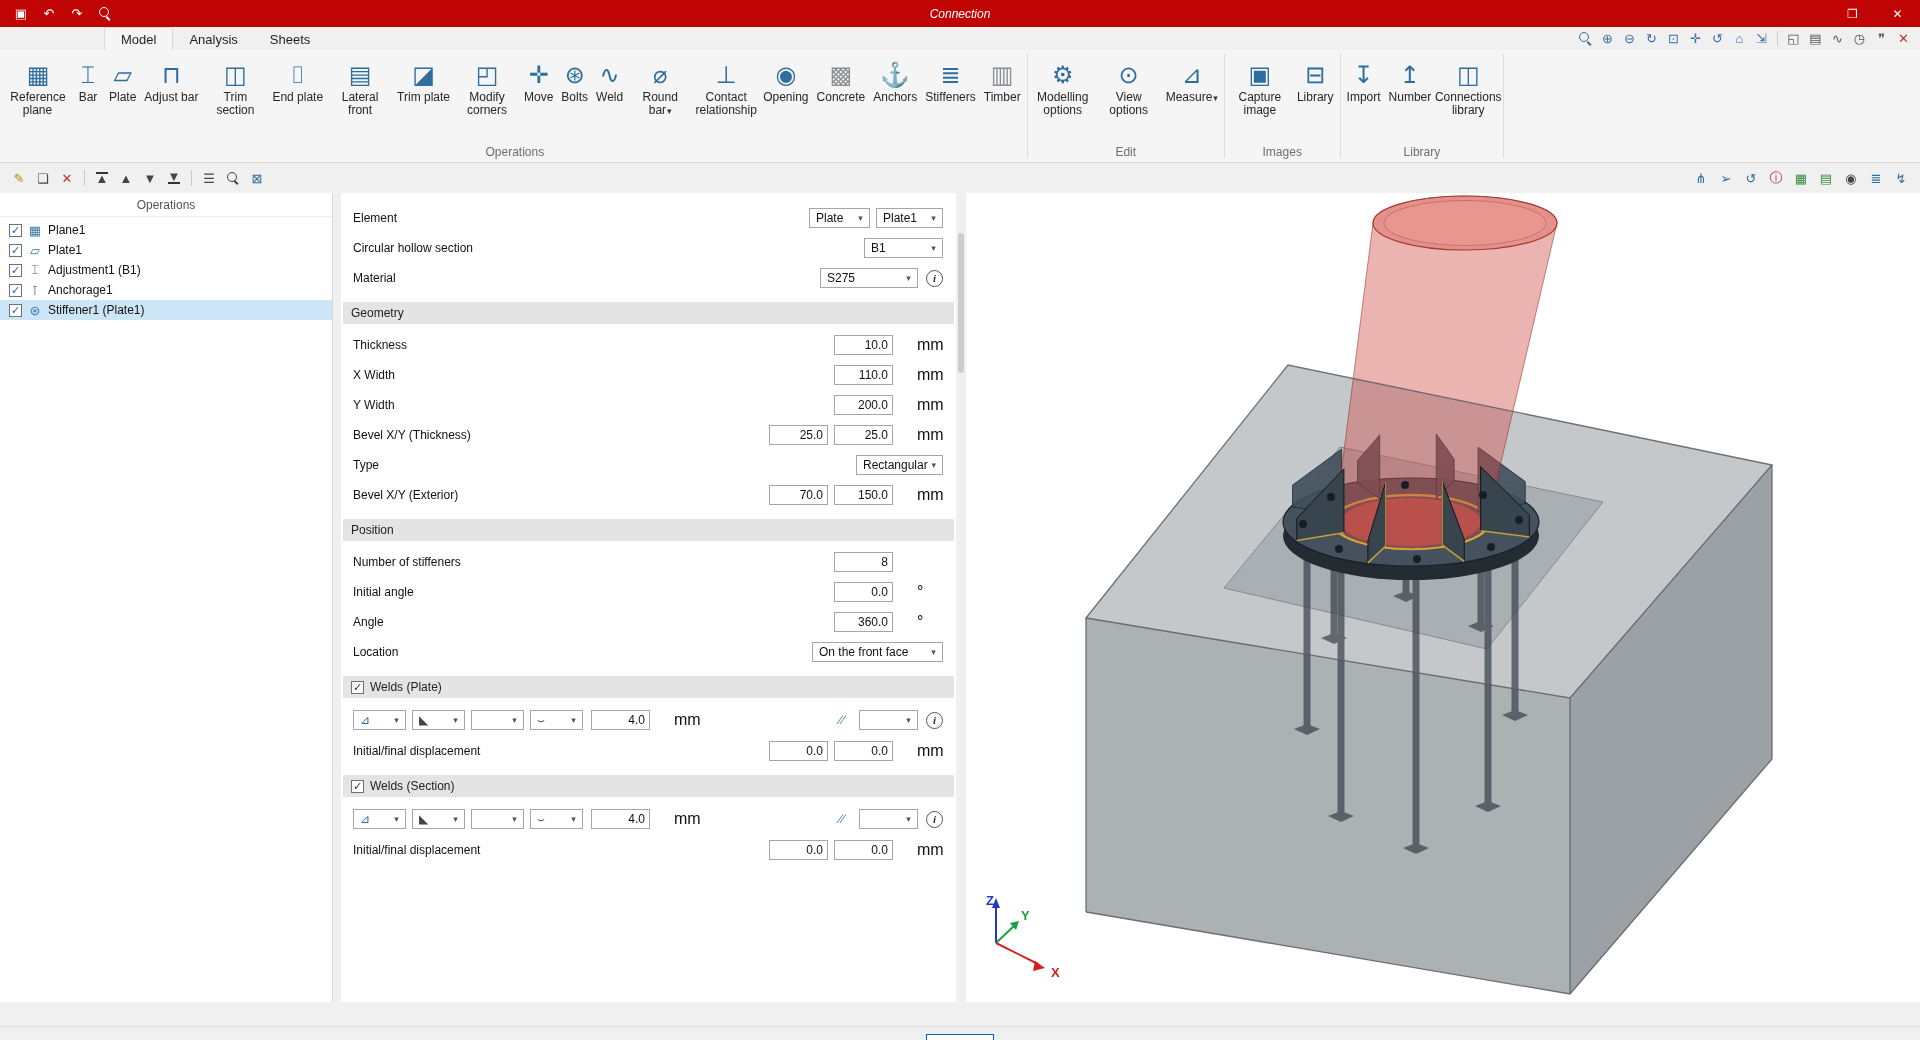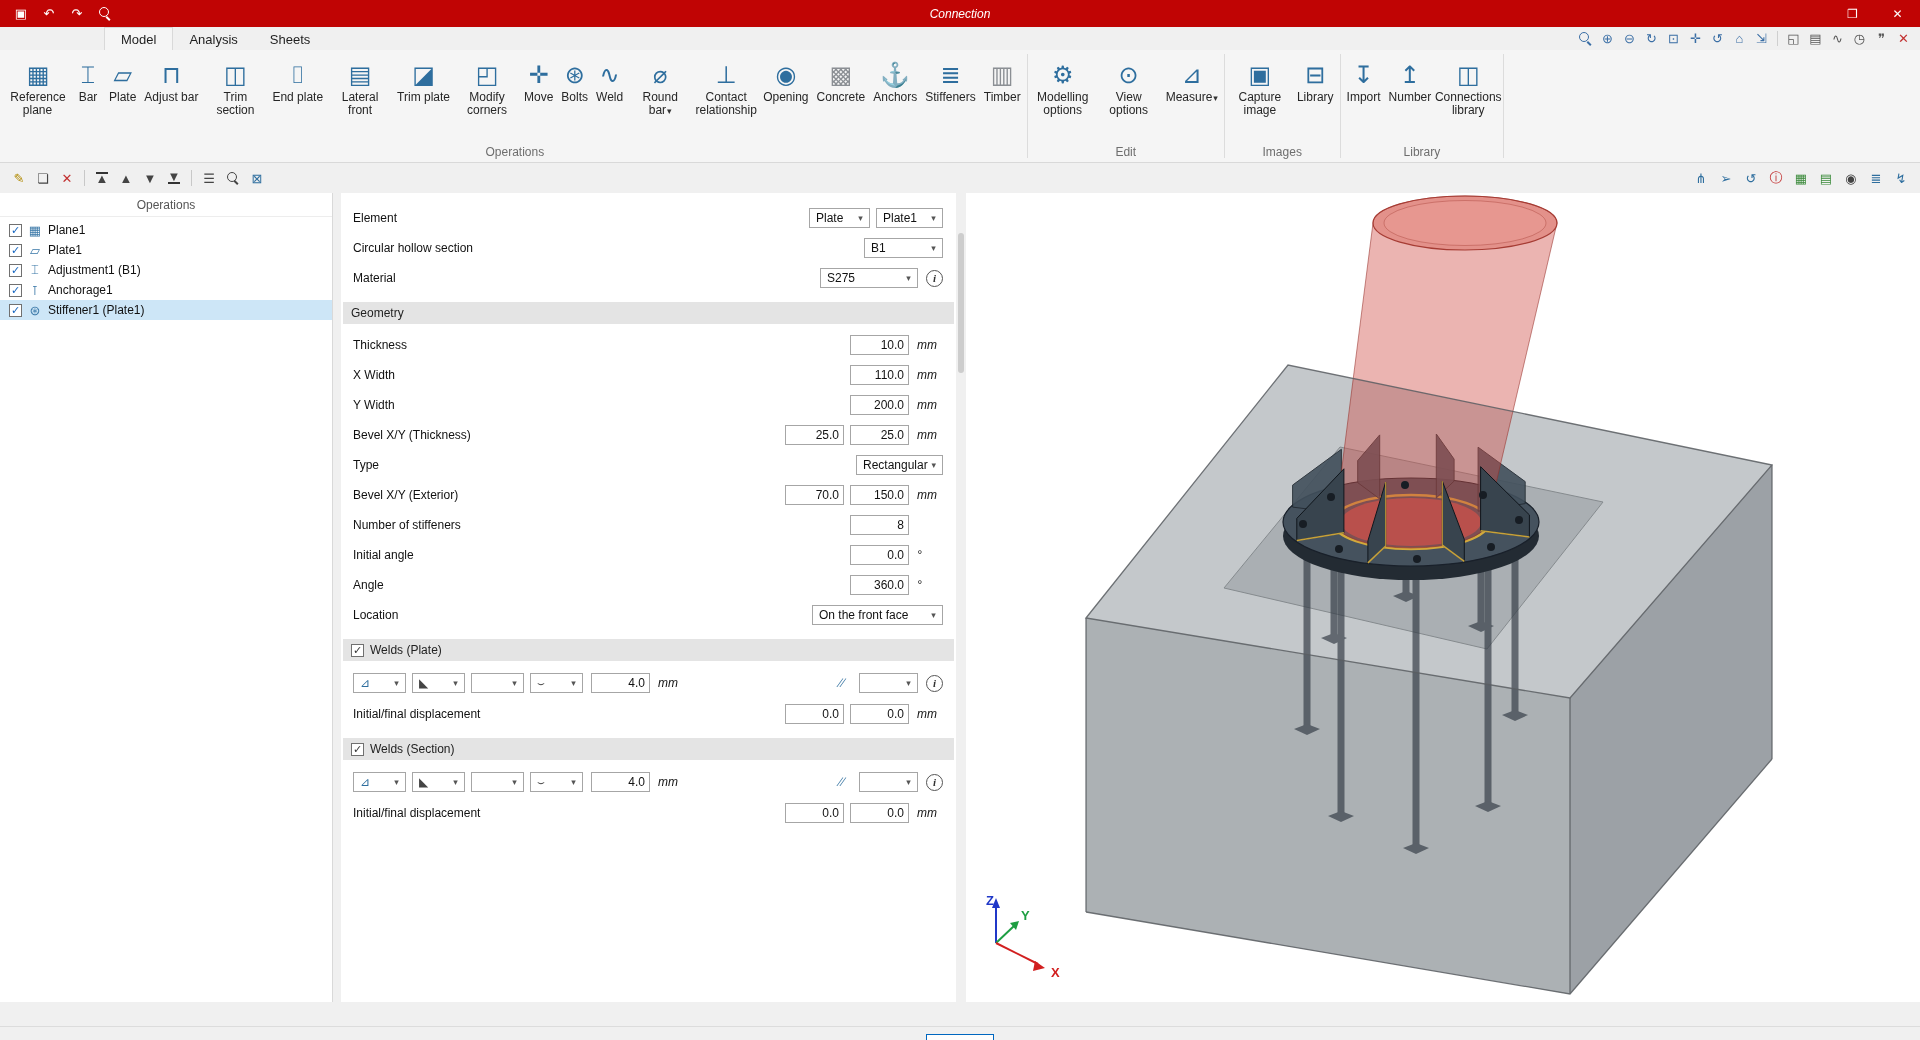--- a/index.html
+++ b/index.html
@@ -64,21 +64,21 @@
   .ticon { width:16px; text-align:center; color:#3a78a8; font-size:13px; }
   .tlabel { font-size:12px; color:#111; }
 
   .propgap { width:8px; background:#f0f0f0; }
   .proppanel { width:615px; background:#fff; padding-top:10px; position:relative; }
   .prow { height:30px; display:flex; align-items:center; padding:0 13px 0 12px; }
   .plabel { font-size:12px; color:#111; }
   .pctrl { margin-left:auto; display:flex; align-items:center; }
   .pinput { width:59px; height:20px; border:1px solid #a6a6a6; background:#fff; text-align:right; padding:0 4px; font:12px "Liberation Sans",sans-serif; color:#111; }
   .pinput + .pinput { margin-left:6px; }
-  .unit { width:26px; margin-left:8px; font-size:12px; color:#111;font-style:italic; }
+  .unit { width:26px; margin-left:24px; font-size:16px; color:#111; }
   .combo { height:20px; border:1px solid #a6a6a6; background:#fff; display:flex; align-items:center; justify-content:space-between; padding:0 2px 0 6px; font-size:12px; color:#111; cursor:pointer; }
   .combo + .combo { margin-left:6px; }
   .carr { width:13px; text-align:center; color:#555; font-size:9px; }
   .sechead { height:22px; background:#e4e4e4; display:flex; align-items:center; gap:6px; padding-left:8px; margin:9px 2px 6px; font-size:12px; color:#222; }
   .weldrow { height:32px; display:flex; align-items:center; padding:0 13px 0 12px; }
   .wcombo { width:53px; flex:none; }
   .wcombo2 { width:59px; flex:none; margin-left:8px; }
   .wglyph { font-size:12px; color:#2e6e9e; }
   .wglyph.dark { color:#444; }
   .wspacer { flex:1; }
@@ -449,20 +449,23 @@
 
     <div class="prow">
       <span class="plabel">Bevel X/Y (Exterior)</span>
       <div class="pctrl">
         <input class="pinput" value="70.0" style="">
         <input class="pinput" value="150.0" style="">
         <span class="unit">mm</span>
       </div>
     </div>
 
+    <div class="sechead">
+      <span>Position</span>
+    </div>
 
     <div class="prow">
       <span class="plabel">Number of stiffeners</span>
       <div class="pctrl">
         <input class="pinput" value="8" style="">
         <span class="unit"></span>
       </div>
     </div>
 
     <div class="prow">

